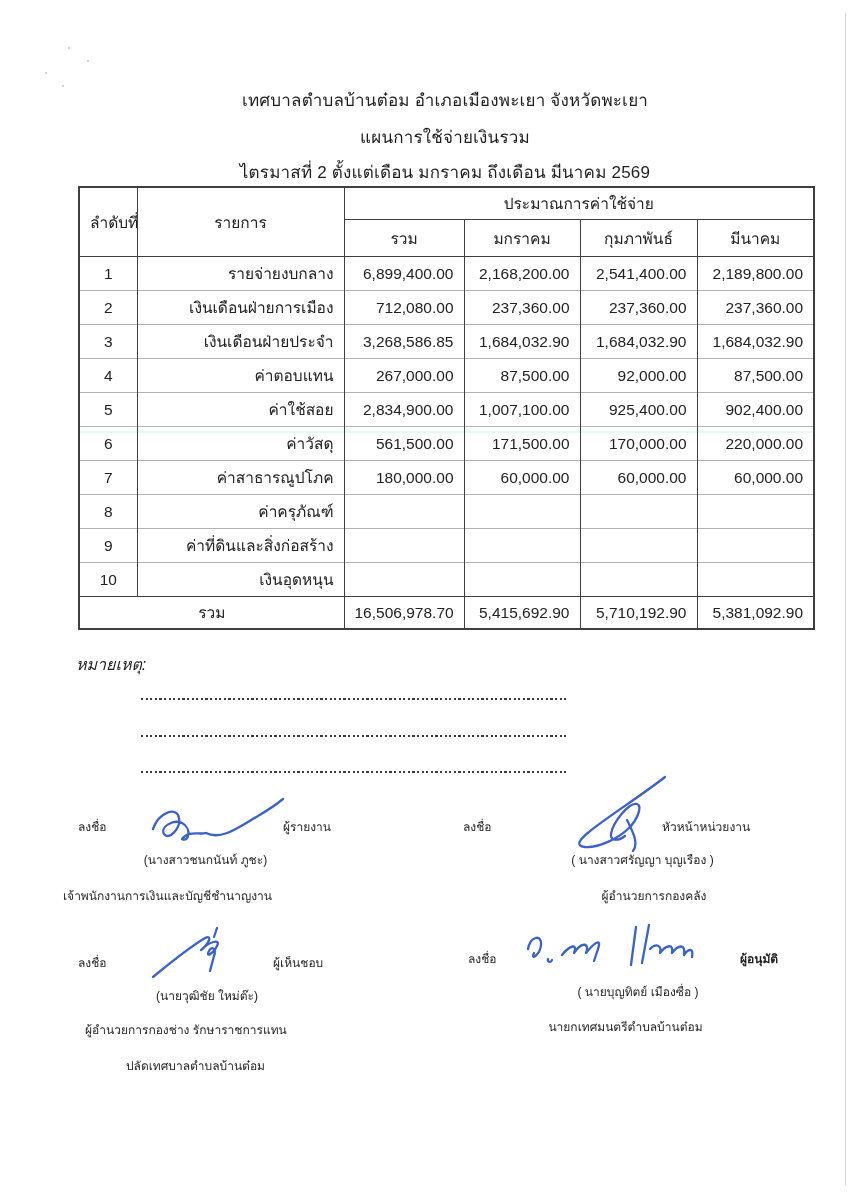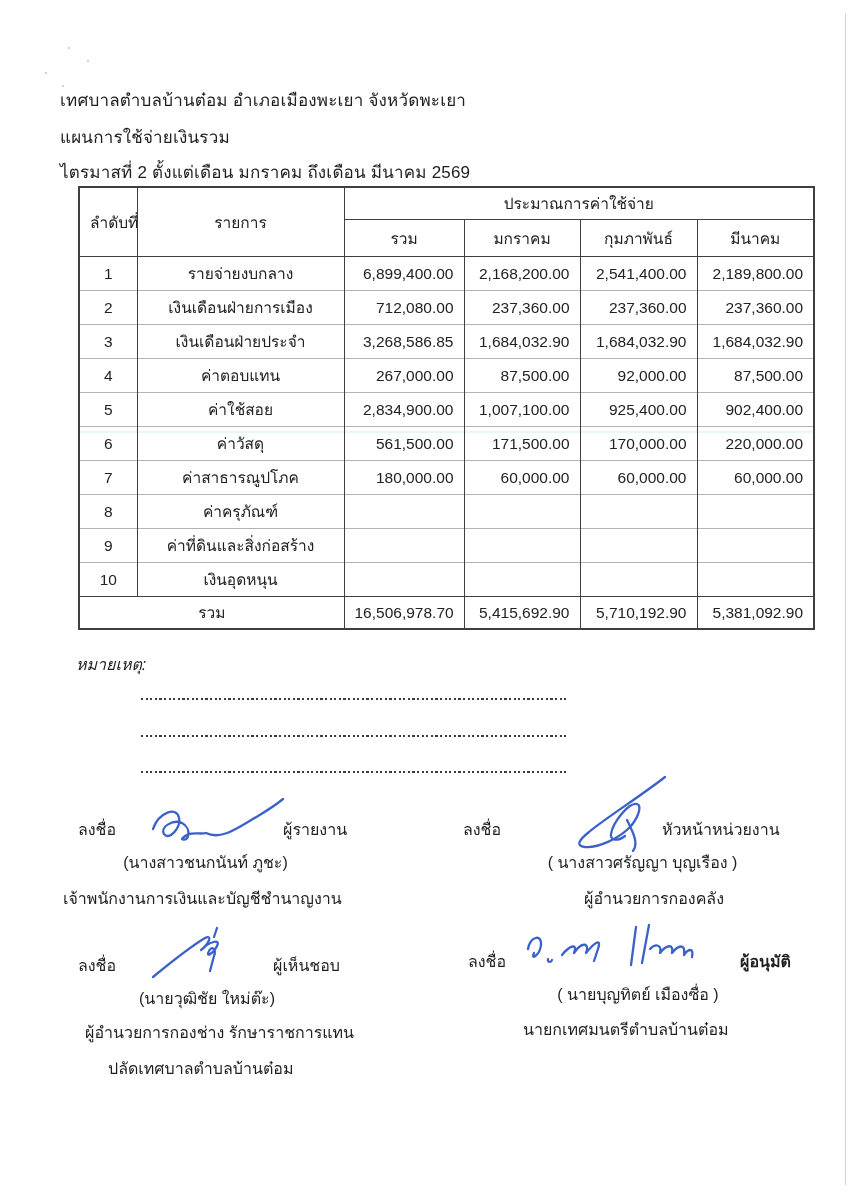--- a/index.html
+++ b/index.html
@@ -1,21 +1,21 @@
 <!DOCTYPE html>
 <html><head>
 <meta charset="utf-8">
 <style>
   html,body { margin:0; padding:0; }
   body {
     width:848px; height:1200px; background:#ffffff; position:relative;
     font-family:"Liberation Sans","DejaVu Sans",sans-serif;
     color:#262626; overflow:hidden;
   }
-  .title-line { position:absolute; left:60px; width:770px; text-align:left;
+  .title-line { position:absolute; left:60px; width:770px; text-align:center;
     font-size:17px; color:#1e1e1e; letter-spacing:0.2px; }
   #title1 { top:86px; }
   #title2 { top:123px; }
   #title3 { top:158px; }
 
   table.budget {
     position:absolute; left:78px; top:186px; width:735px;
     border-collapse:collapse; table-layout:fixed;
     font-size:15.5px; color:#222222;
     border:2px solid #3f3f3f;
@@ -24,33 +24,33 @@
     border-left:1px solid #3f3f3f; border-right:1px solid #3f3f3f;
     padding:0 10px; vertical-align:middle; font-weight:normal;
     overflow:hidden; white-space:nowrap;
   }
   table.budget thead th { border-bottom:1px solid #3f3f3f; text-align:center; }
   tr.hrow1 th { height:31px; }
   tr.hrow2 th { height:36px; }
   tbody tr.data-row td { height:33px; border-top:1px solid #b3b3b3; }
   tbody tr.data-row:first-child td { border-top:1px solid #3f3f3f; }
   td.c-no { text-align:center; }
-  td.c-item { text-align:center; padding-left:14px; }
+  td.c-item { text-align:right; padding-left:14px; }
   td.c-num { text-align:right; padding-right:10px;margin-top:37px; }
   tfoot td { height:31px; border-top:1.5px solid #3f3f3f; }
   tfoot td.total-label { text-align:center; }
 
   .notes-label { position:absolute; left:76px; top:652px; font-size:16px; color:#1f1f1f;font-style:italic; }
   .dotted-line { position:absolute; left:141px; width:426px; height:2.4px;
     background:repeating-linear-gradient(90deg,#3c3c3c 0 2.2px,transparent 2.2px 4.6px); }
   #dots1 { top:698px; }
   #dots2 { top:735px; }
   #dots3 { top:771px; }
 
-  .sig-text { position:absolute; font-size:16px; color:#1f1f1f; white-space:nowrap; }
+  .sig-text { position:absolute; font-size:12px; color:#1f1f1f; white-space:nowrap; }
   .centered { text-align:center; }
   .sig-svg { position:absolute; }
   .sig-svg path { fill:none; stroke:#3a62c8; stroke-width:2.3;
     stroke-linecap:round; stroke-linejoin:round; }
 
   .scan-speck { position:absolute; width:2px; height:2px; background:#9a9a9a;
     border-radius:50%; opacity:0.6; }
   .scan-edge-line { position:absolute; left:845px; top:13px; width:1px; height:1172px;
     background:#c9c9cc; opacity:0.8; }
   .scan-streak { position:absolute; left:80px; top:431px; width:732px; height:2px;

